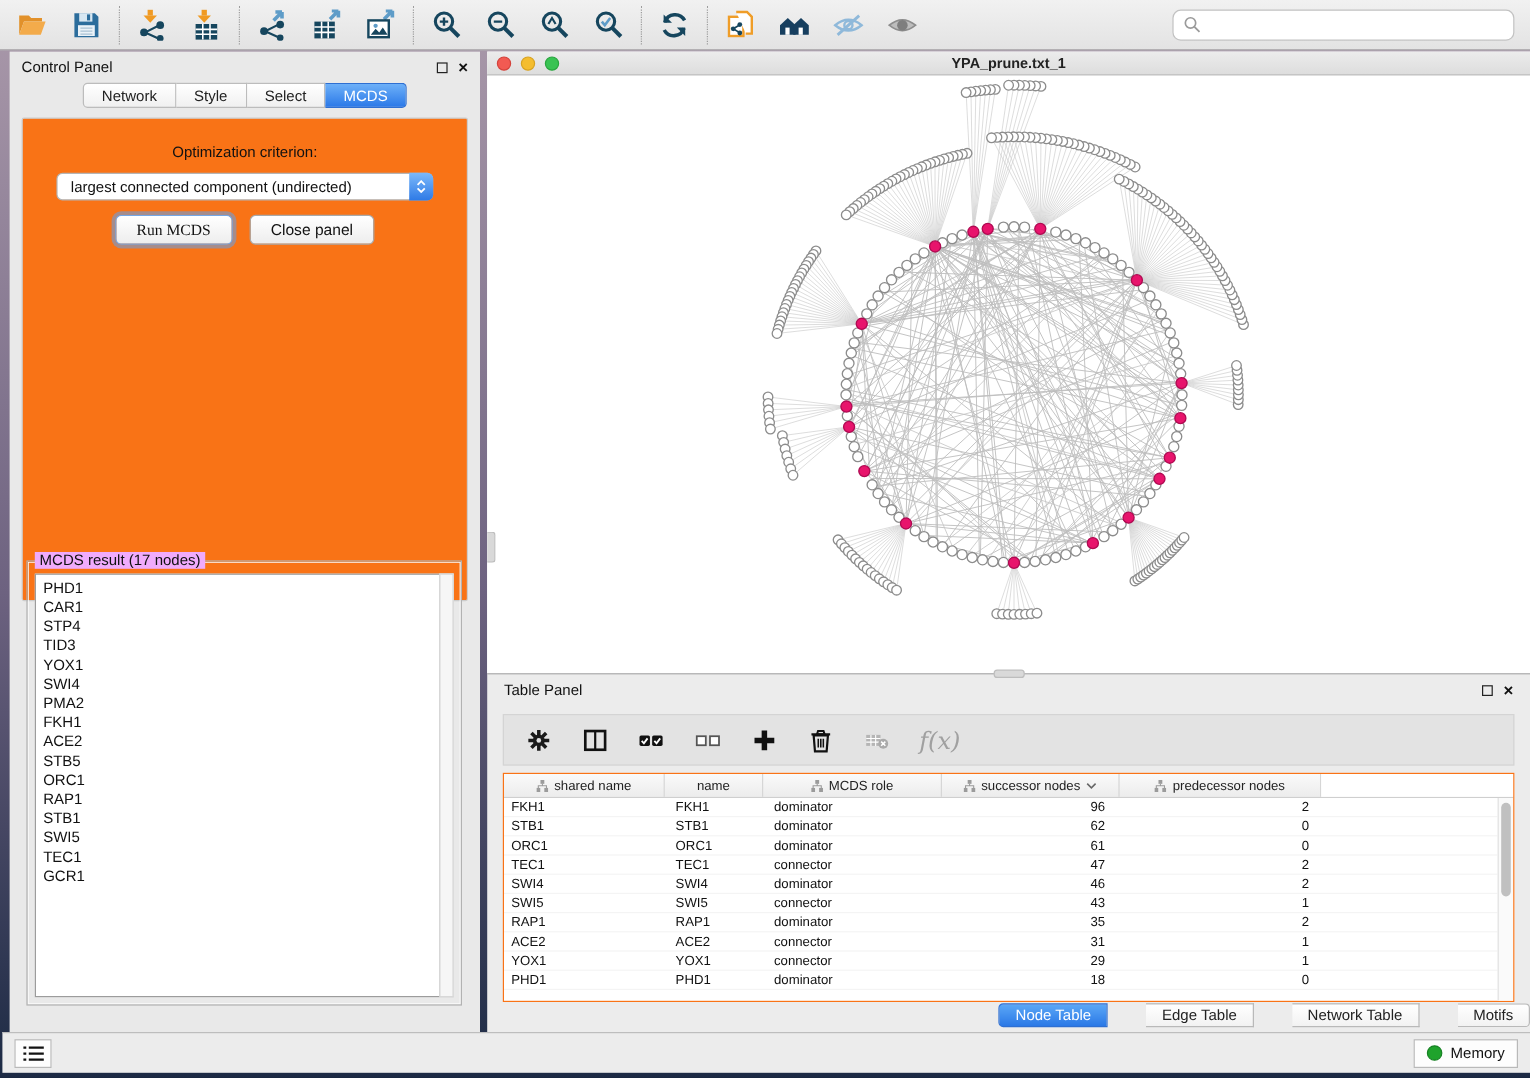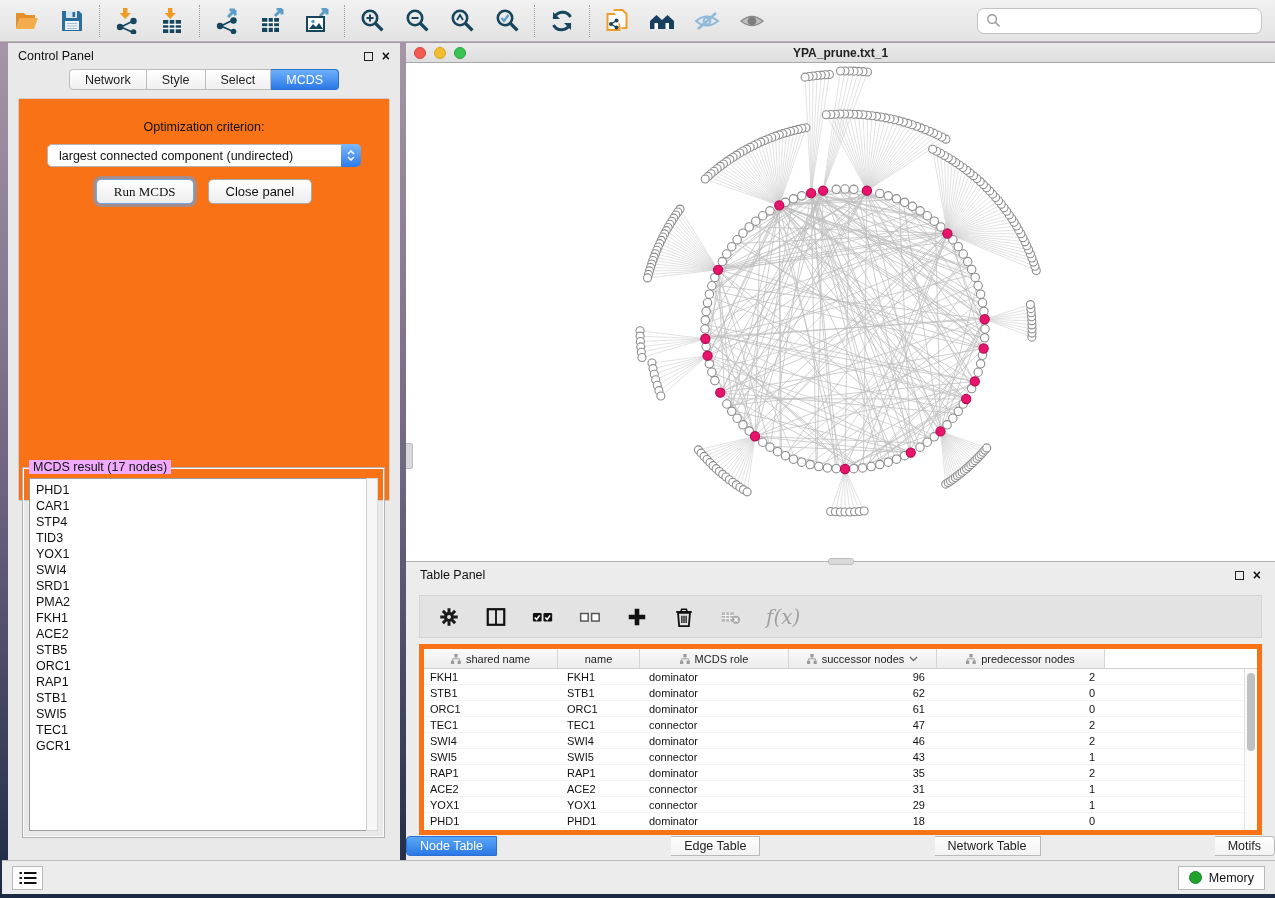--- a/index.html
+++ b/index.html
@@ -78,40 +78,40 @@
   .tp-title { height:26px; display:flex; align-items:center; padding:0 14px; font-size:12.5px; color:#111; }
   .h-handle { position:absolute; top:-4px; left:50%; width:26px; height:7px; margin-left:-13px;
               background:#d9d9d9; border:1px solid #bdbdbd; border-radius:3px; }
   .tp-toolbar { position:absolute; left:13px; right:13px; top:33px; height:43px;
                 background:#e3e3e3; border:1px solid #d4d4d4; display:flex; align-items:center;
                 gap:23px; padding-left:17px; }
   .tp-toolbar .ic { width:24px; height:24px; }
   .tp-toolbar .ic svg { width:22px; height:22px; }
   .fx { font-family:"DejaVu Serif", serif; font-style:italic; font-size:20px; color:#a0a0a0; }
   .tbl { position:absolute; left:13px; right:13px; top:82px; height:191px;
-         background:#fff; border:5px solid #f97316; overflow:hidden; }
+         background:#fff; border:1px solid #f97316; overflow:hidden; }
   .thead { display:flex; height:20px; background:linear-gradient(#fafafa,#ececec);
            border-bottom:1px solid #cfcfcf; }
   .thcell { display:flex; align-items:center; justify-content:center; gap:5px;
             font-size:11px; color:#222; border-right:1px solid #d6d6d6; overflow:hidden; }
   .thcell.cf { border-right:none; flex:1; background:#fff; }
   .c0 { width:134px; } .c1 { width:82px; } .c2 { width:149px; } .c3 { width:148px; } .c4 { width:168px; }
   .tbody { position:absolute; left:0; right:13px; top:20px; bottom:0; overflow:hidden; }
   .trow { display:flex; height:16px; border-bottom:1px solid #f4f4f4; }
   .tcell { font-size:11px; color:#111; display:flex; align-items:center; overflow:hidden; }
   .tcell.c0 { padding-left:6px; }
   .tcell.c1, .tcell.c2 { padding-left:9px; }
   .tcell.c3 { justify-content:flex-end; padding-right:12px; }
   .tcell.c4 { justify-content:flex-end; padding-right:10px; }
   .tcell.cf { flex:1; }
   .tbl-scroll { position:absolute; right:0; top:20px; bottom:0; width:13px;
                 background:#fafafa; border-left:1px solid #e2e2e2; }
   .tbl-thumb { position:absolute; left:2px; right:2px; top:4px; height:78px;
                background:#c0c0c0; border-radius:5px; }
-  .tp-tabs { position:absolute; left:0; right:0; bottom:4px; display:flex; justify-content:space-between; }
+  .tp-tabs { position:absolute; left:0; right:0; bottom:4px; display:flex; justify-content:flex-end;gap:32px; }
   .tp-tab { height:20px; padding:0 13px; display:flex; align-items:center; font-size:12.5px;
             color:#222; background:linear-gradient(#ffffff,#f2f2f2); border:1px solid #b9b9b9;
             border-left:none; }
   .tp-tab:first-child { border-left:1px solid #b9b9b9; border-radius:4px 0 0 4px; }
   .tp-tab:last-child { border-radius:0 4px 4px 0; }
   .tp-tab.active { background:linear-gradient(#5ba8f7,#2a78e6); color:#fff; border-color:#2e6fd2; }
 
   
   .statusbar { position:absolute; left:2px; right:0; top:860px; height:34px;
                background:#ececec; border-top:1px solid #bdbdbd; display:flex; align-items:center; }
@@ -324,21 +324,20 @@
     </div>
     <div class="groupbox">
       <div class="gb-legend">MCDS result (17 nodes)</div>
       <div class="mcds-list">
           <div class="mcds-item">PHD1</div>
           <div class="mcds-item">CAR1</div>
           <div class="mcds-item">STP4</div>
           <div class="mcds-item">TID3</div>
           <div class="mcds-item">YOX1</div>
           <div class="mcds-item">SWI4</div>
-          <div class="mcds-item">SRD1</div>
           <div class="mcds-item">PMA2</div>
           <div class="mcds-item">FKH1</div>
           <div class="mcds-item">ACE2</div>
           <div class="mcds-item">STB5</div>
           <div class="mcds-item">ORC1</div>
           <div class="mcds-item">RAP1</div>
           <div class="mcds-item">STB1</div>
           <div class="mcds-item">SWI5</div>
           <div class="mcds-item">TEC1</div>
           <div class="mcds-item">GCR1</div>

